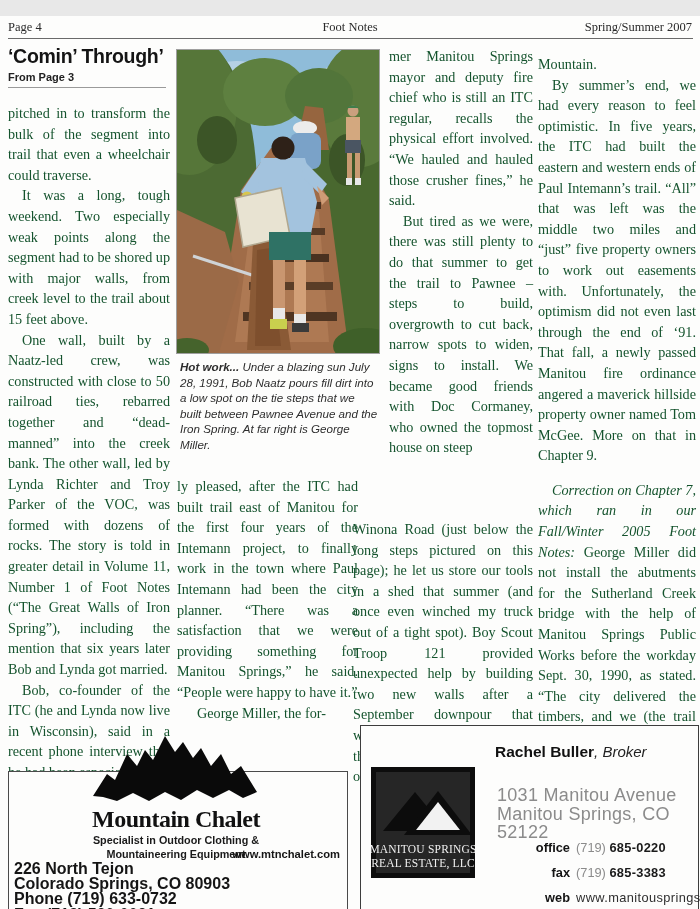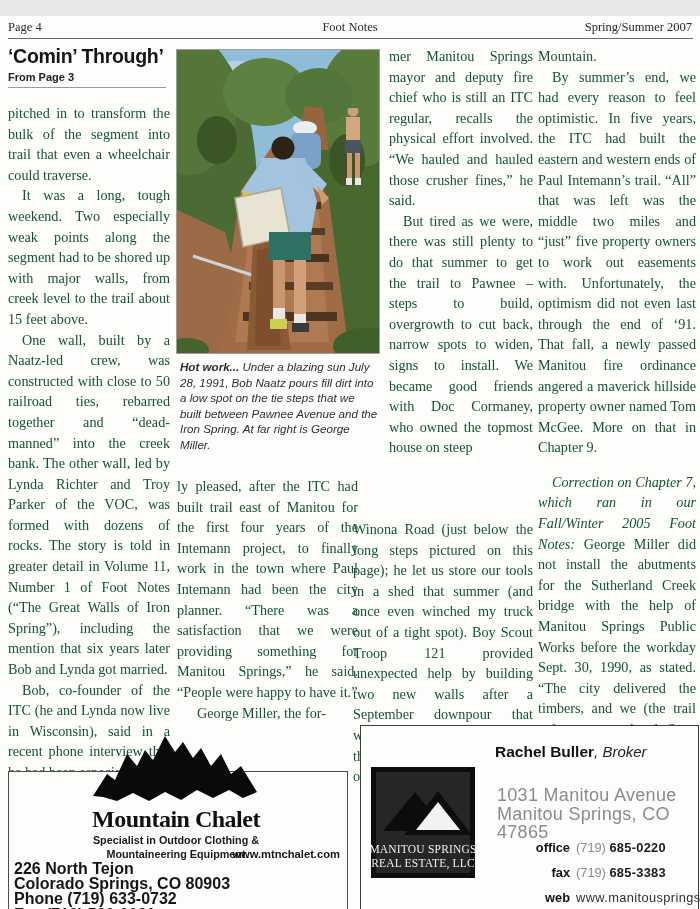--- a/index.html
+++ b/index.html
@@ -16,21 +16,21 @@
   .head-rule{left:8px;top:71px;width:158px;height:1px;background:#9a9a9a;}
   
   .col p{margin:0;text-align:justify;font-size:14.2px;line-height:20.6px;color:#14532d;}
   .col p.ind{text-indent:14px;}
   .col p.correction{margin-top:14px;text-indent:14px;}
   .it{font-style:italic;}
   .col1{left:8px;top:87px;width:162px;}
   .col2{left:177px;top:460px;width:181px;}
   .col3a{left:389px;top:30px;width:144px;}
   .col3b{left:353px;top:503px;width:180px;}
-  .col4{left:538px;top:30px;width:158px;}
+  .col4{left:538px;top:38px;width:158px;}
   
   .photo{left:176px;top:33px;width:202px;height:303px;border:1px solid #9f9f9f;background:#b9a98f;}
   .caption{left:180px;top:343px;width:198px;font-family:"Liberation Sans",sans-serif;
            font-style:italic;font-size:11.6px;line-height:15.6px;color:#2e2e2e;}
   .caption b{font-weight:bold;}
   
   .ad-left{left:8px;top:755px;width:338px;height:150px;border:1px solid #4a4a4a;background:#fdfdfc;}
   .mc-logo{left:88px;top:714px;width:176px;height:80px;}
   .mc-name{left:48px;top:790px;width:256px;text-align:center;font-family:"Liberation Serif",serif;
            font-weight:bold;font-size:24px;letter-spacing:-0.5px;color:#111;}
@@ -188,21 +188,21 @@
     <rect x="0" y="0" width="104" height="111" fill="#262626"></rect>
     <rect x="2.5" y="2.5" width="99" height="106" fill="none" stroke="#0d0d0d" stroke-width="5"></rect>
     <polygon points="12,64 44,25 76,64" fill="#0c0c0c"></polygon>
     <polygon points="33,68 67,24 101,68" fill="#0c0c0c"></polygon>
     <polygon points="45,63 67,35 89,63" fill="#f2f2f2"></polygon>
     <text x="52" y="86" text-anchor="middle" font-family="Liberation Serif, serif" font-size="11.5" fill="#f0f0f0" letter-spacing="0.2">MANITOU SPRINGS</text>
     <text x="52" y="100" text-anchor="middle" font-family="Liberation Serif, serif" font-size="11.5" fill="#f0f0f0" letter-spacing="0.2">REAL ESTATE, LLC</text>
   </svg>
   <div class="abs rb-addr">
     <div>1031 Manitou Avenue</div>
-    <div>Manitou Springs, CO 47865</div>
+    <div>Manitou Springs, CO 52122</div>
   </div>
   <div class="rb-row">
     <span class="rb-label" style="top:824px;">office</span>
     <span class="rb-val" style="top:824px;"><span class="area">(719)</span>&nbsp;<span class="num">685-0220</span></span>
   </div>
   <div class="rb-row">
     <span class="rb-label" style="top:849px;">fax</span>
     <span class="rb-val" style="top:849px;"><span class="area">(719)</span>&nbsp;<span class="num">685-3383</span></span>
   </div>
   <div class="rb-row">

